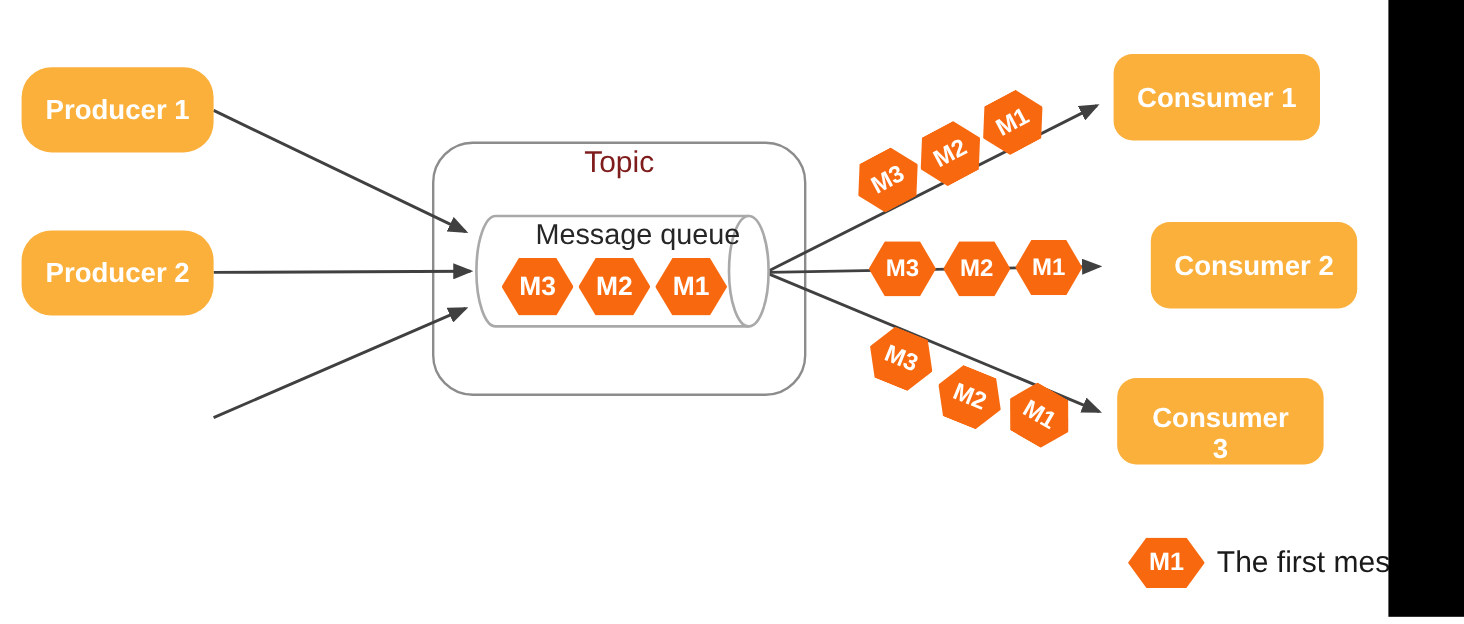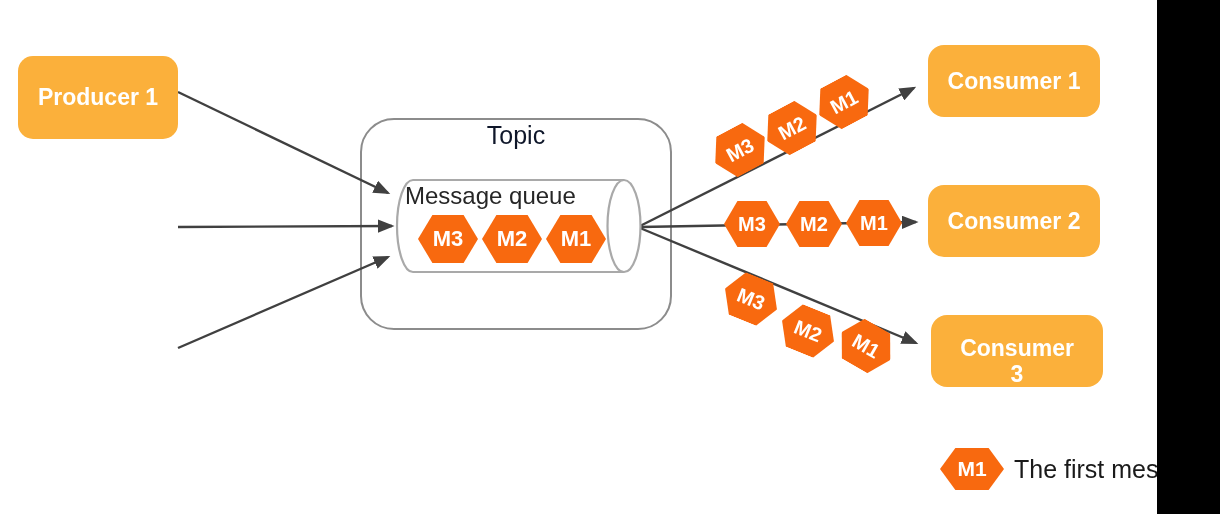--- a/index.html
+++ b/index.html
@@ -31,54 +31,54 @@
     border-radius: 34px;
     background: transparent;
     z-index: 1;
   }
   .topic-title {
     position: absolute;
     left: 360px; top: 121px;
     width: 312px;
     text-align: center;
     font-size: 25px;
-    color: #0f172a;
+    color: #7f1d1d;
     z-index: 3;
   }
   .queue-title {
     position: absolute;
     left: 405px; top: 182px;
     width: 212px;
-    text-align: left;
+    text-align: right;
     font-size: 24px;
     color: #262626;
     z-index: 3;
   }
 
   
   .node {
     position: absolute;
-    width: 160px; height: 83px;
+    width: 160px; height: 71px;
     background: #fbb03b;
-    border-radius: 15px;
+    border-radius: 25px;
     color: #ffffff;
     font-size: 23px;
     font-weight: 600;
     display: flex;
     align-items: center;
     justify-content: center;
     text-align: center;
     z-index: 3;
   }
   .producer-1 { left: 18px;  top: 56px;  }
   .producer-2 { left: 18px;  top: 192px; }
   .producer-3 { left: 18px;  top: 313px; }
   .consumer   { width: 172px; height: 72px; border-radius: 16px; }
   .consumer-1 { left: 928px; top: 45px;  }
-  .consumer-2 { left: 928px; top: 185px; text-align: right; }
+  .consumer-2 { left: 959px; top: 185px; text-align: right; }
   .consumer-3 { left: 931px; top: 315px; }
   .consumer-3 .label-wrap { display: inline-block; width: 120px; line-height: 1.15; margin-top: 20px; }
 
   
   .hex {
     position: absolute;
     background: #f8690f;
     clip-path: polygon(24% 0%, 76% 0%, 100% 50%, 76% 100%, 24% 100%, 0% 50%);
     color: #ffffff;
     font-weight: 700;
@@ -159,20 +159,23 @@
 
     <path d="M 624 180 L 413 180 A 16 46 0 0 0 413 272 L 624 272" fill="#ffffff" stroke="#a9a9a9" stroke-width="2.2"></path>
     <ellipse cx="624" cy="226" rx="16.5" ry="46" fill="#ffffff" stroke="#a9a9a9" stroke-width="2.2"></ellipse>
   </svg>
 
   <div class="queue-title">Message queue</div>
 
   <div class="node producer-1">
     <span>Producer 1</span>
   </div>
+  <div class="node producer-2">
+    <span>Producer 2</span>
+  </div>
 
   <div class="node consumer consumer-1">
     <span>Consumer 1</span>
   </div>
   <div class="node consumer consumer-2">
     <span>Consumer 2</span>
   </div>
   <div class="node consumer consumer-3">
     <span class="label-wrap">Consumer 3</span>
   </div>

